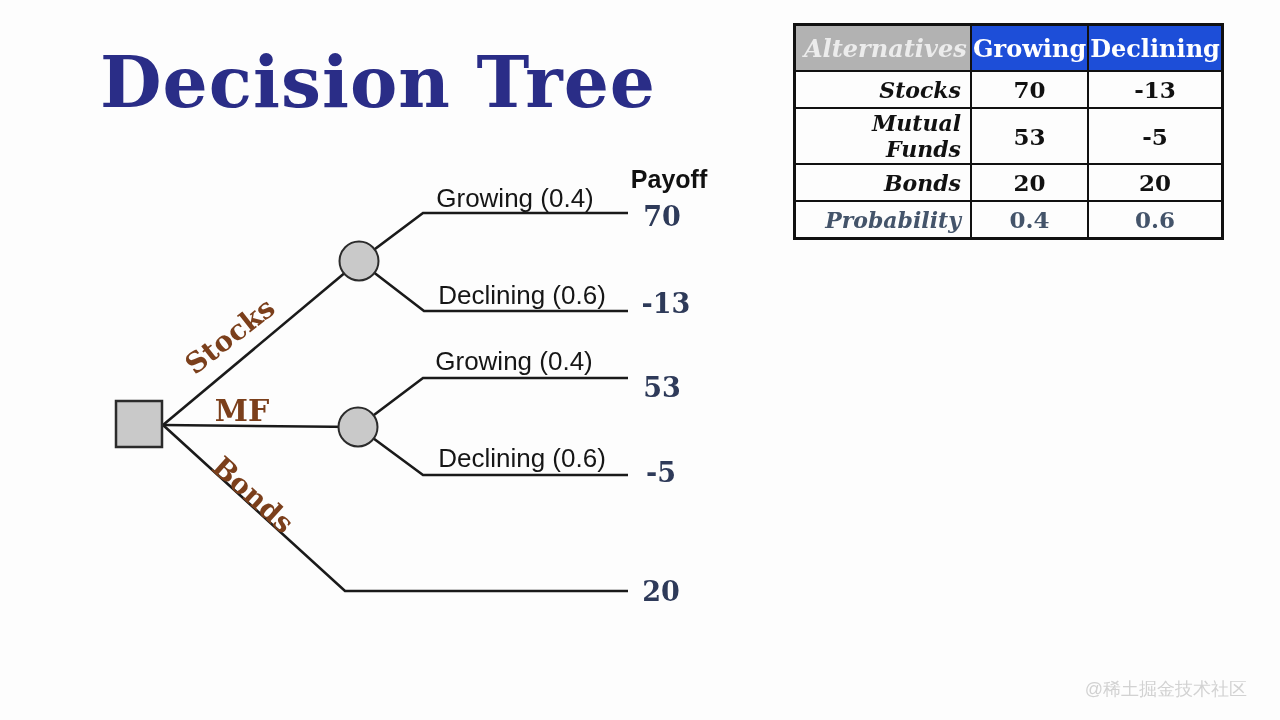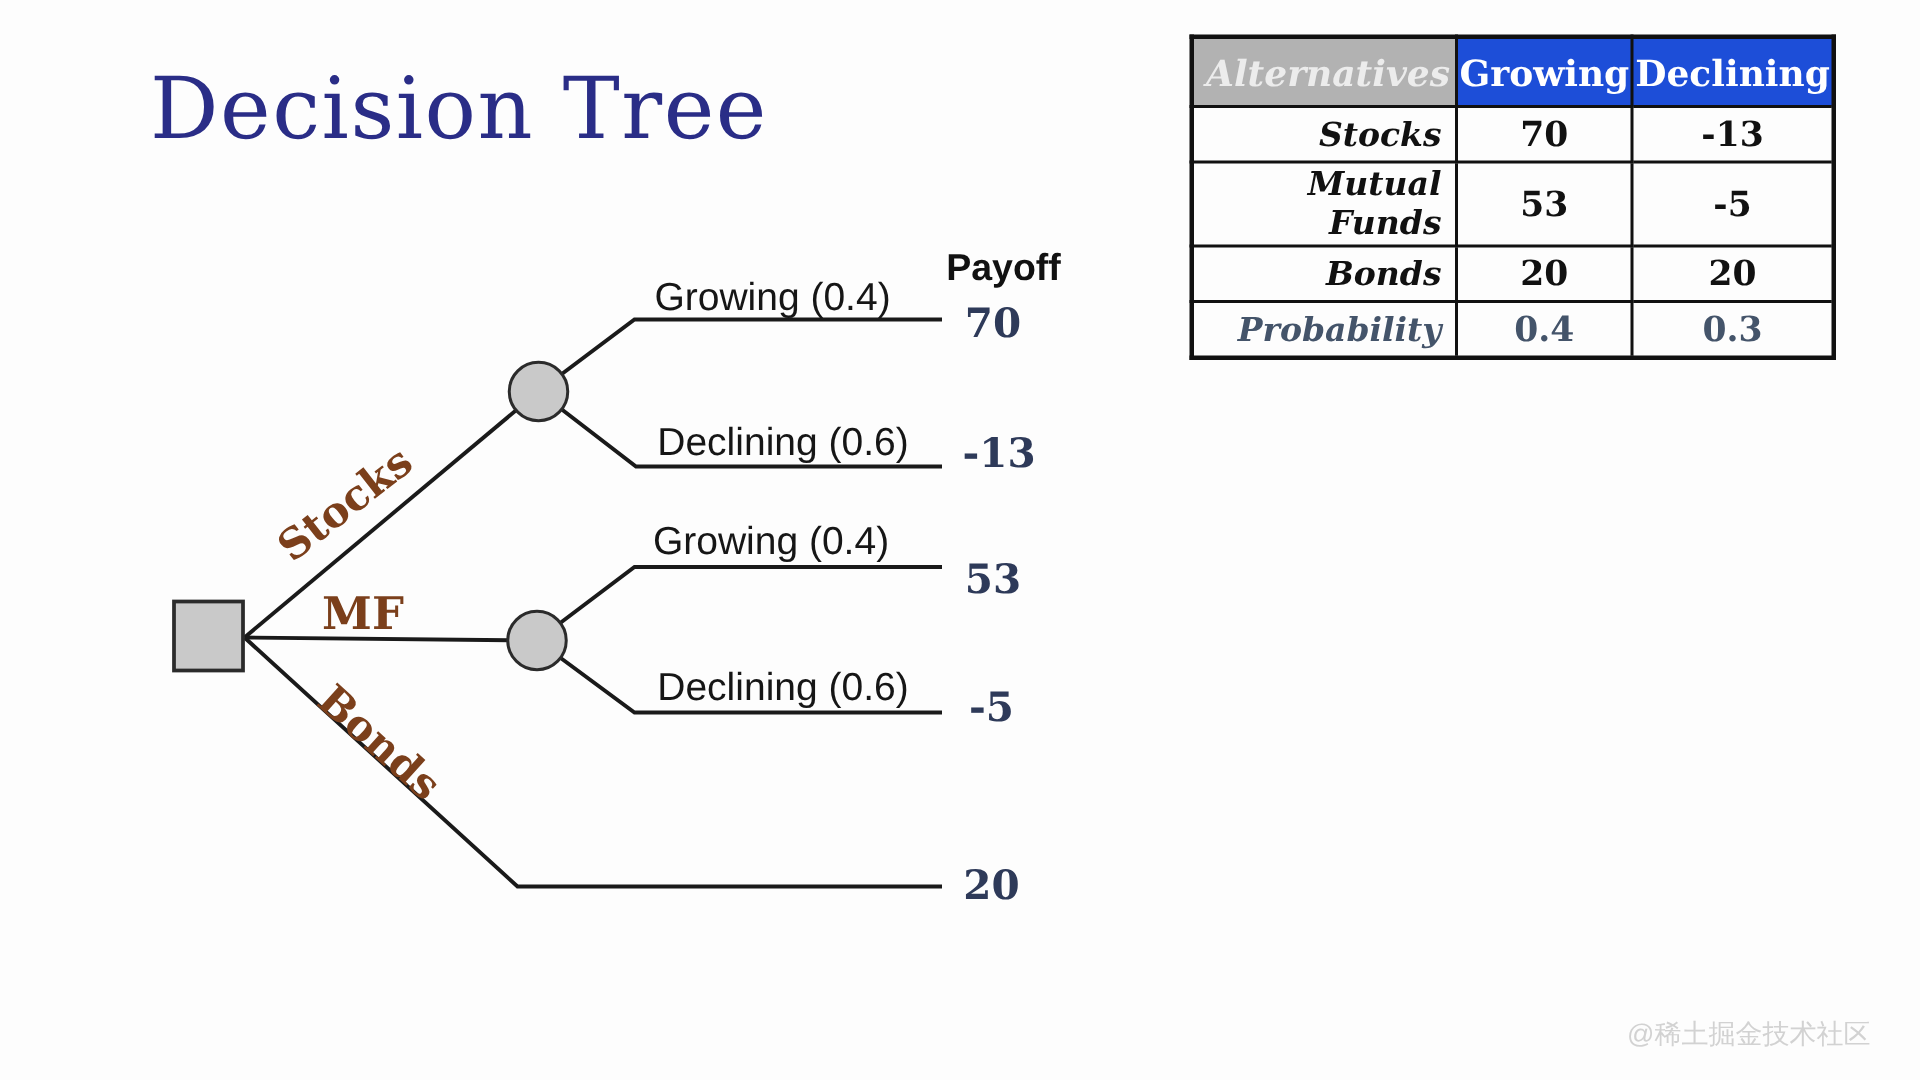--- a/index.html
+++ b/index.html
@@ -14,22 +14,22 @@
     height: 720px;
     background: #fdfdfd;
     overflow: hidden;
   }
   
   .slide-title {
     position: absolute;
     left: 100px;
     top: 40px;
     font-family: "DejaVu Serif", serif;
-    font-weight: normal;
-    font-size: 57px;
+    font-weight: bold;
+    font-size: 71px;
     letter-spacing: 1px;
     color: #2a2d87;
     white-space: nowrap;
   }
   
   #tree-svg {
     position: absolute;
     left: 0;
     top: 0;
   }
@@ -185,20 +185,20 @@
         <td class="td-val">-5</td>
       </tr>
       <tr>
         <td class="td-rowlabel">Bonds</td>
         <td class="td-val">20</td>
         <td class="td-val">20</td>
       </tr>
       <tr class="row-probability">
         <td class="td-rowlabel">Probability</td>
         <td class="td-val">0.4</td>
-        <td class="td-val">0.3</td>
+        <td class="td-val">0.6</td>
       </tr>
     </tbody>
   </table>
 
   <div class="watermark">@稀土掘金技术社区</div>
 
 </div>
 
 </body></html>

